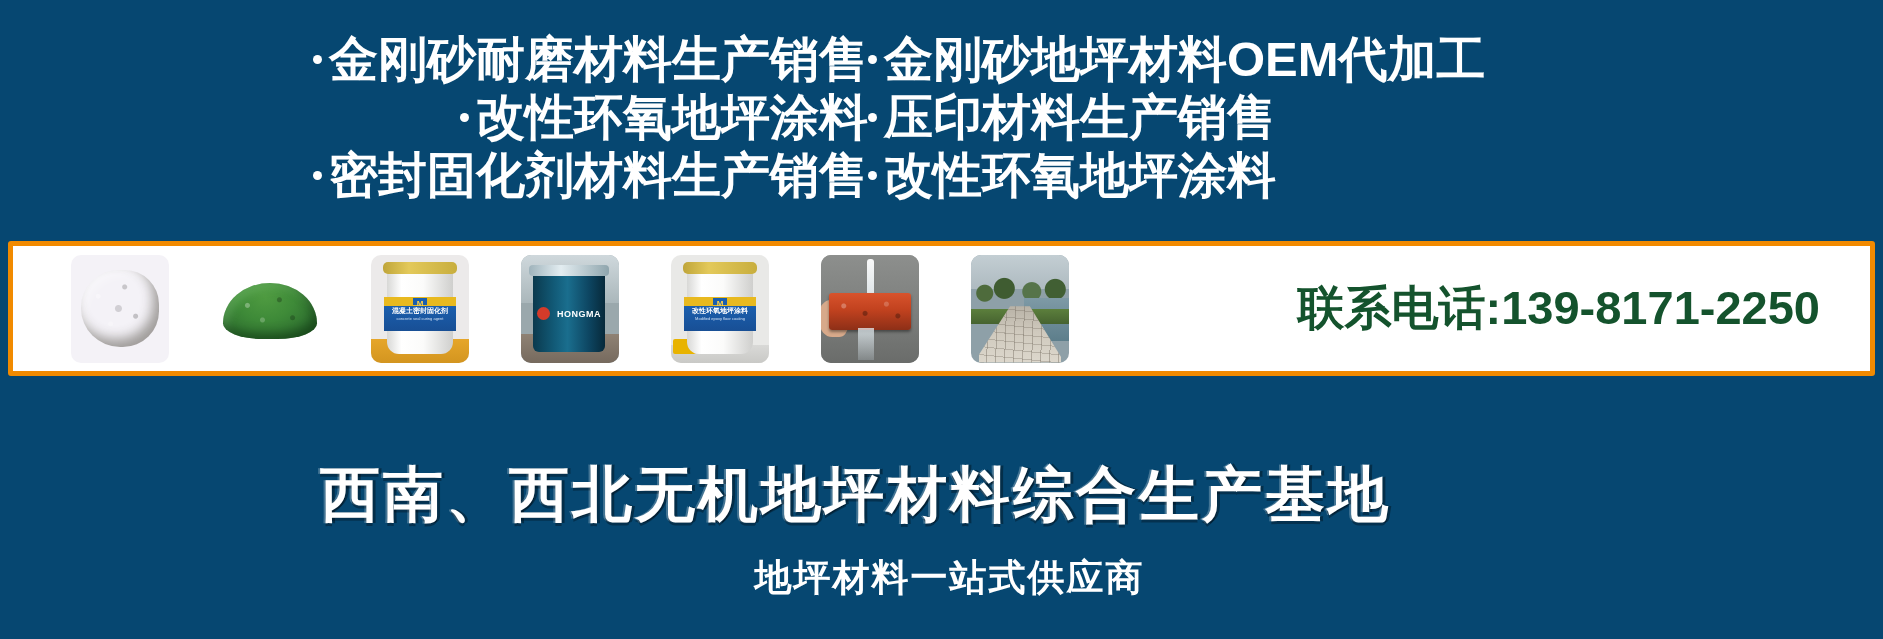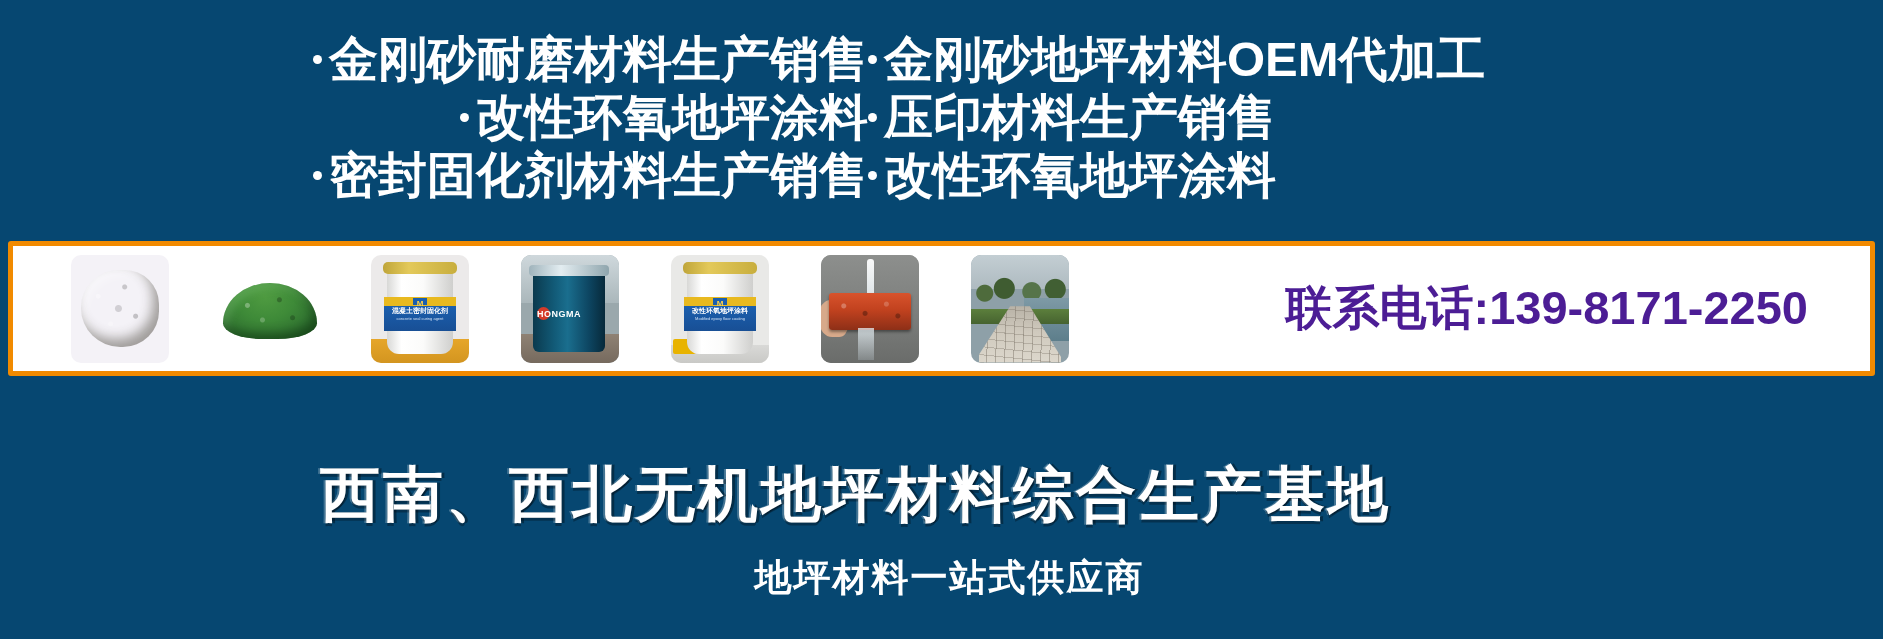--- a/index.html
+++ b/index.html
@@ -202,21 +202,21 @@
   .t-drum .rim {
     position:absolute; left:8%; top:10%;
     width:82%; height:10%;
     background: linear-gradient(90deg,#9fb3bb,#e3edf1 40%,#8fa5ad 100%);
     border-radius: 4px;
   }
   .t-drum .brand {
     position:absolute; left:6%; top:48%;
     width:88%;
     color:#ffffff; font-size:9px; font-weight:bold;
-    letter-spacing:.5px; text-align:left;
+    letter-spacing:.5px; text-align:right;
     white-space:nowrap;
   }
   .t-drum .blogo{
     position:absolute; left:6%; top:46%;
     width:13px; height:13px; border-radius:50%;
     background:#d43b2a;
   }
 
   
   .t-permeable { background:#8a8c8a; }
@@ -287,22 +287,22 @@
   .t-path .walk::after{
     content:""; position:absolute; inset:0;
     background:
       repeating-linear-gradient(92deg, rgba(120,112,100,.45) 0 1px, transparent 1px 9px),
       repeating-linear-gradient(6deg, rgba(120,112,100,.35) 0 1px, transparent 1px 8px);
   }
 
   
   .phone {
     margin-left: auto;
-    margin-right: 52px;
-    color: #4c1d95;
+    margin-right: 40px;
+    color: #14532d;
     font-size: 47px;
     font-weight: bold;
     white-space: nowrap;
     letter-spacing: 0px;
   }
 
   
   .headline {
     position: absolute;
     left: 0; top: 455px;

